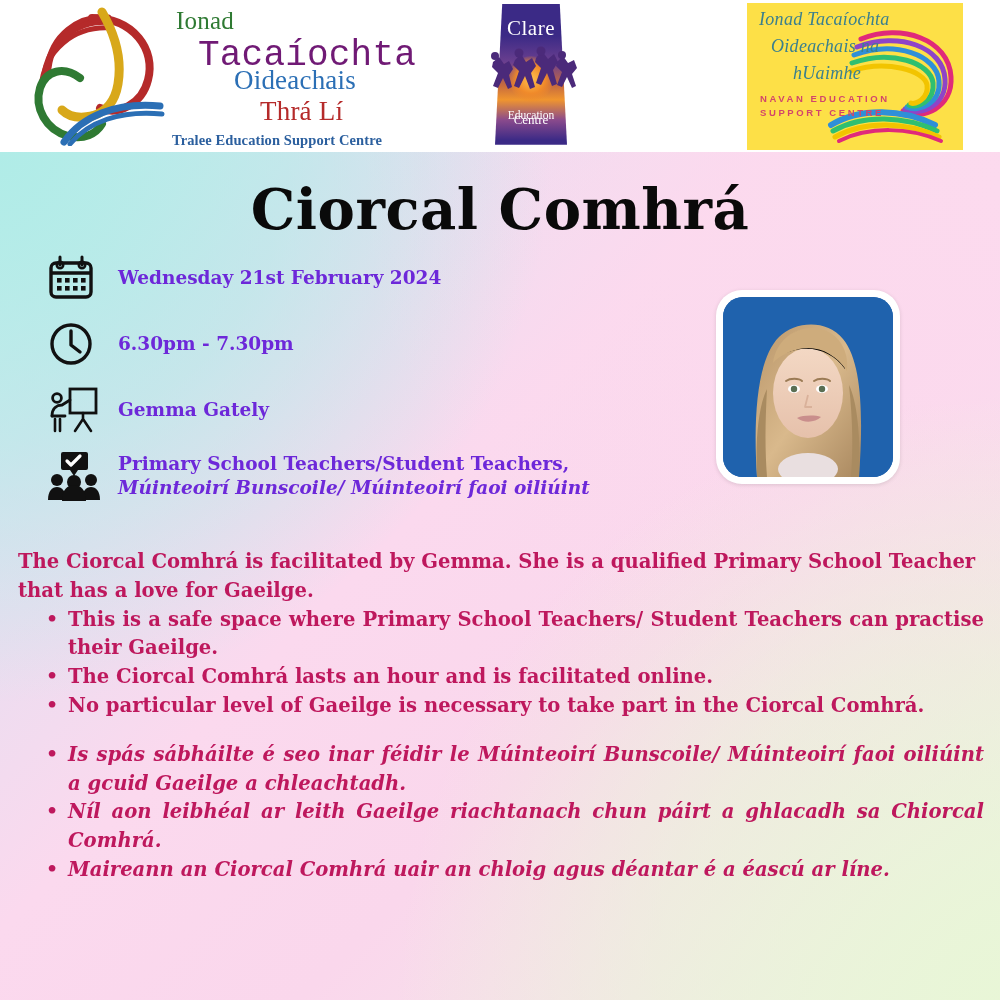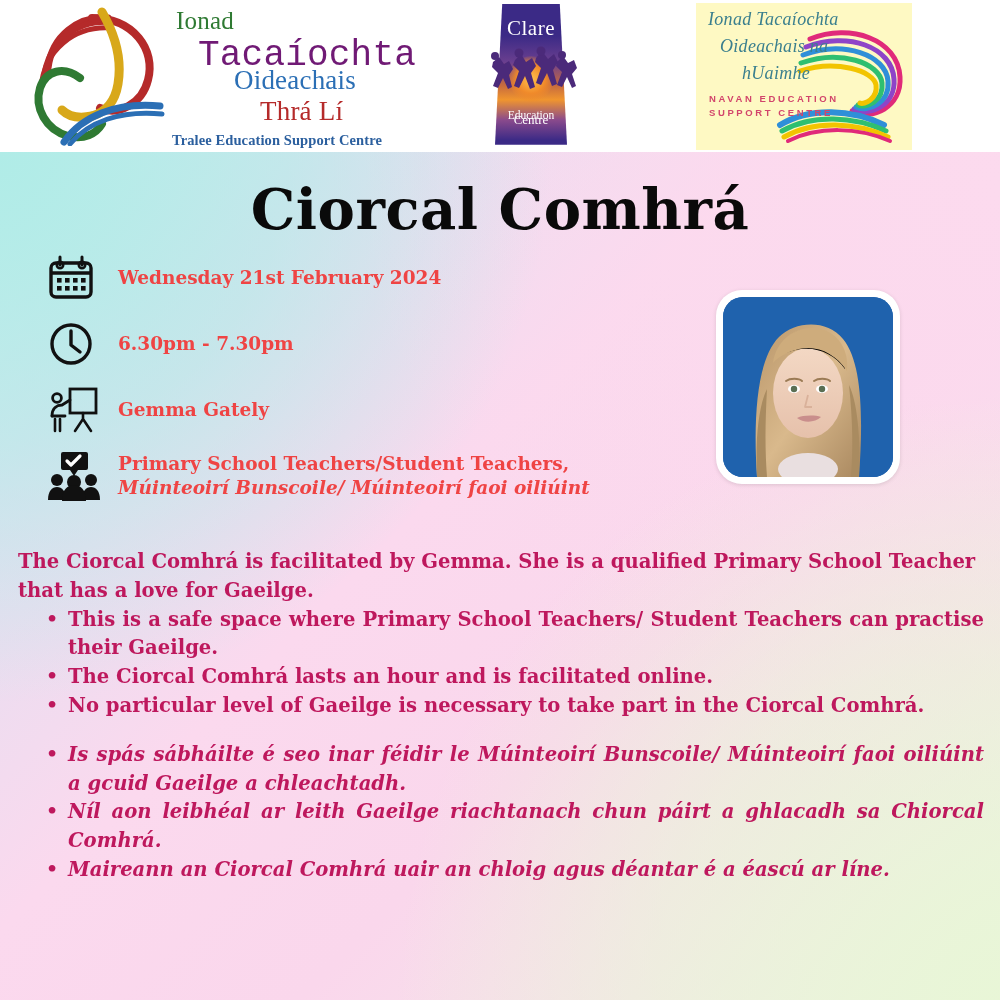--- a/index.html
+++ b/index.html
@@ -100,24 +100,24 @@
     font-family: "Liberation Serif", serif;
   }
   .clare-top { top: 12px;  font-size: 21px; letter-spacing: .5px; }
   .clare-b1  { top: 105px; font-size: 11.5px; }
   .clare-b2  { top: 108px; font-size: 13px; }
   .clare-figs { position: absolute; left: 0; top: 36px; width: 100px; height: 72px; }
 
   
   .navan-logo {
     position: absolute;
-    left: 696px; top: 3px;
+    left: 747px; top: 3px;
     width: 216px;
     height: 147px;
-    background: #fef9c3;
+    background: #fde047;
     overflow: hidden;
     text-align: center;
   }
   .nav-line {
     position: absolute;
     color: #3a7f8e;
     font-family: "Liberation Serif", serif;
     font-style: italic;
     font-size: 18px;
     white-space: nowrap;
@@ -184,21 +184,21 @@
     min-width: 56px;
     height: 52px;
     display: flex;
     align-items: center;
     justify-content: flex-start;
   }
   .detail-text {
     font-family: "DejaVu Serif", serif;
     font-weight: bold;
     font-size: 18.5px;
-    color: #ef4444;
+    color: #6d28d9;
     padding-left: 14px;
     line-height: 1.28;
   }
   .detail-text .ga {
     font-style: italic;
     display: block;
   }
 
   
   .photo-frame {

